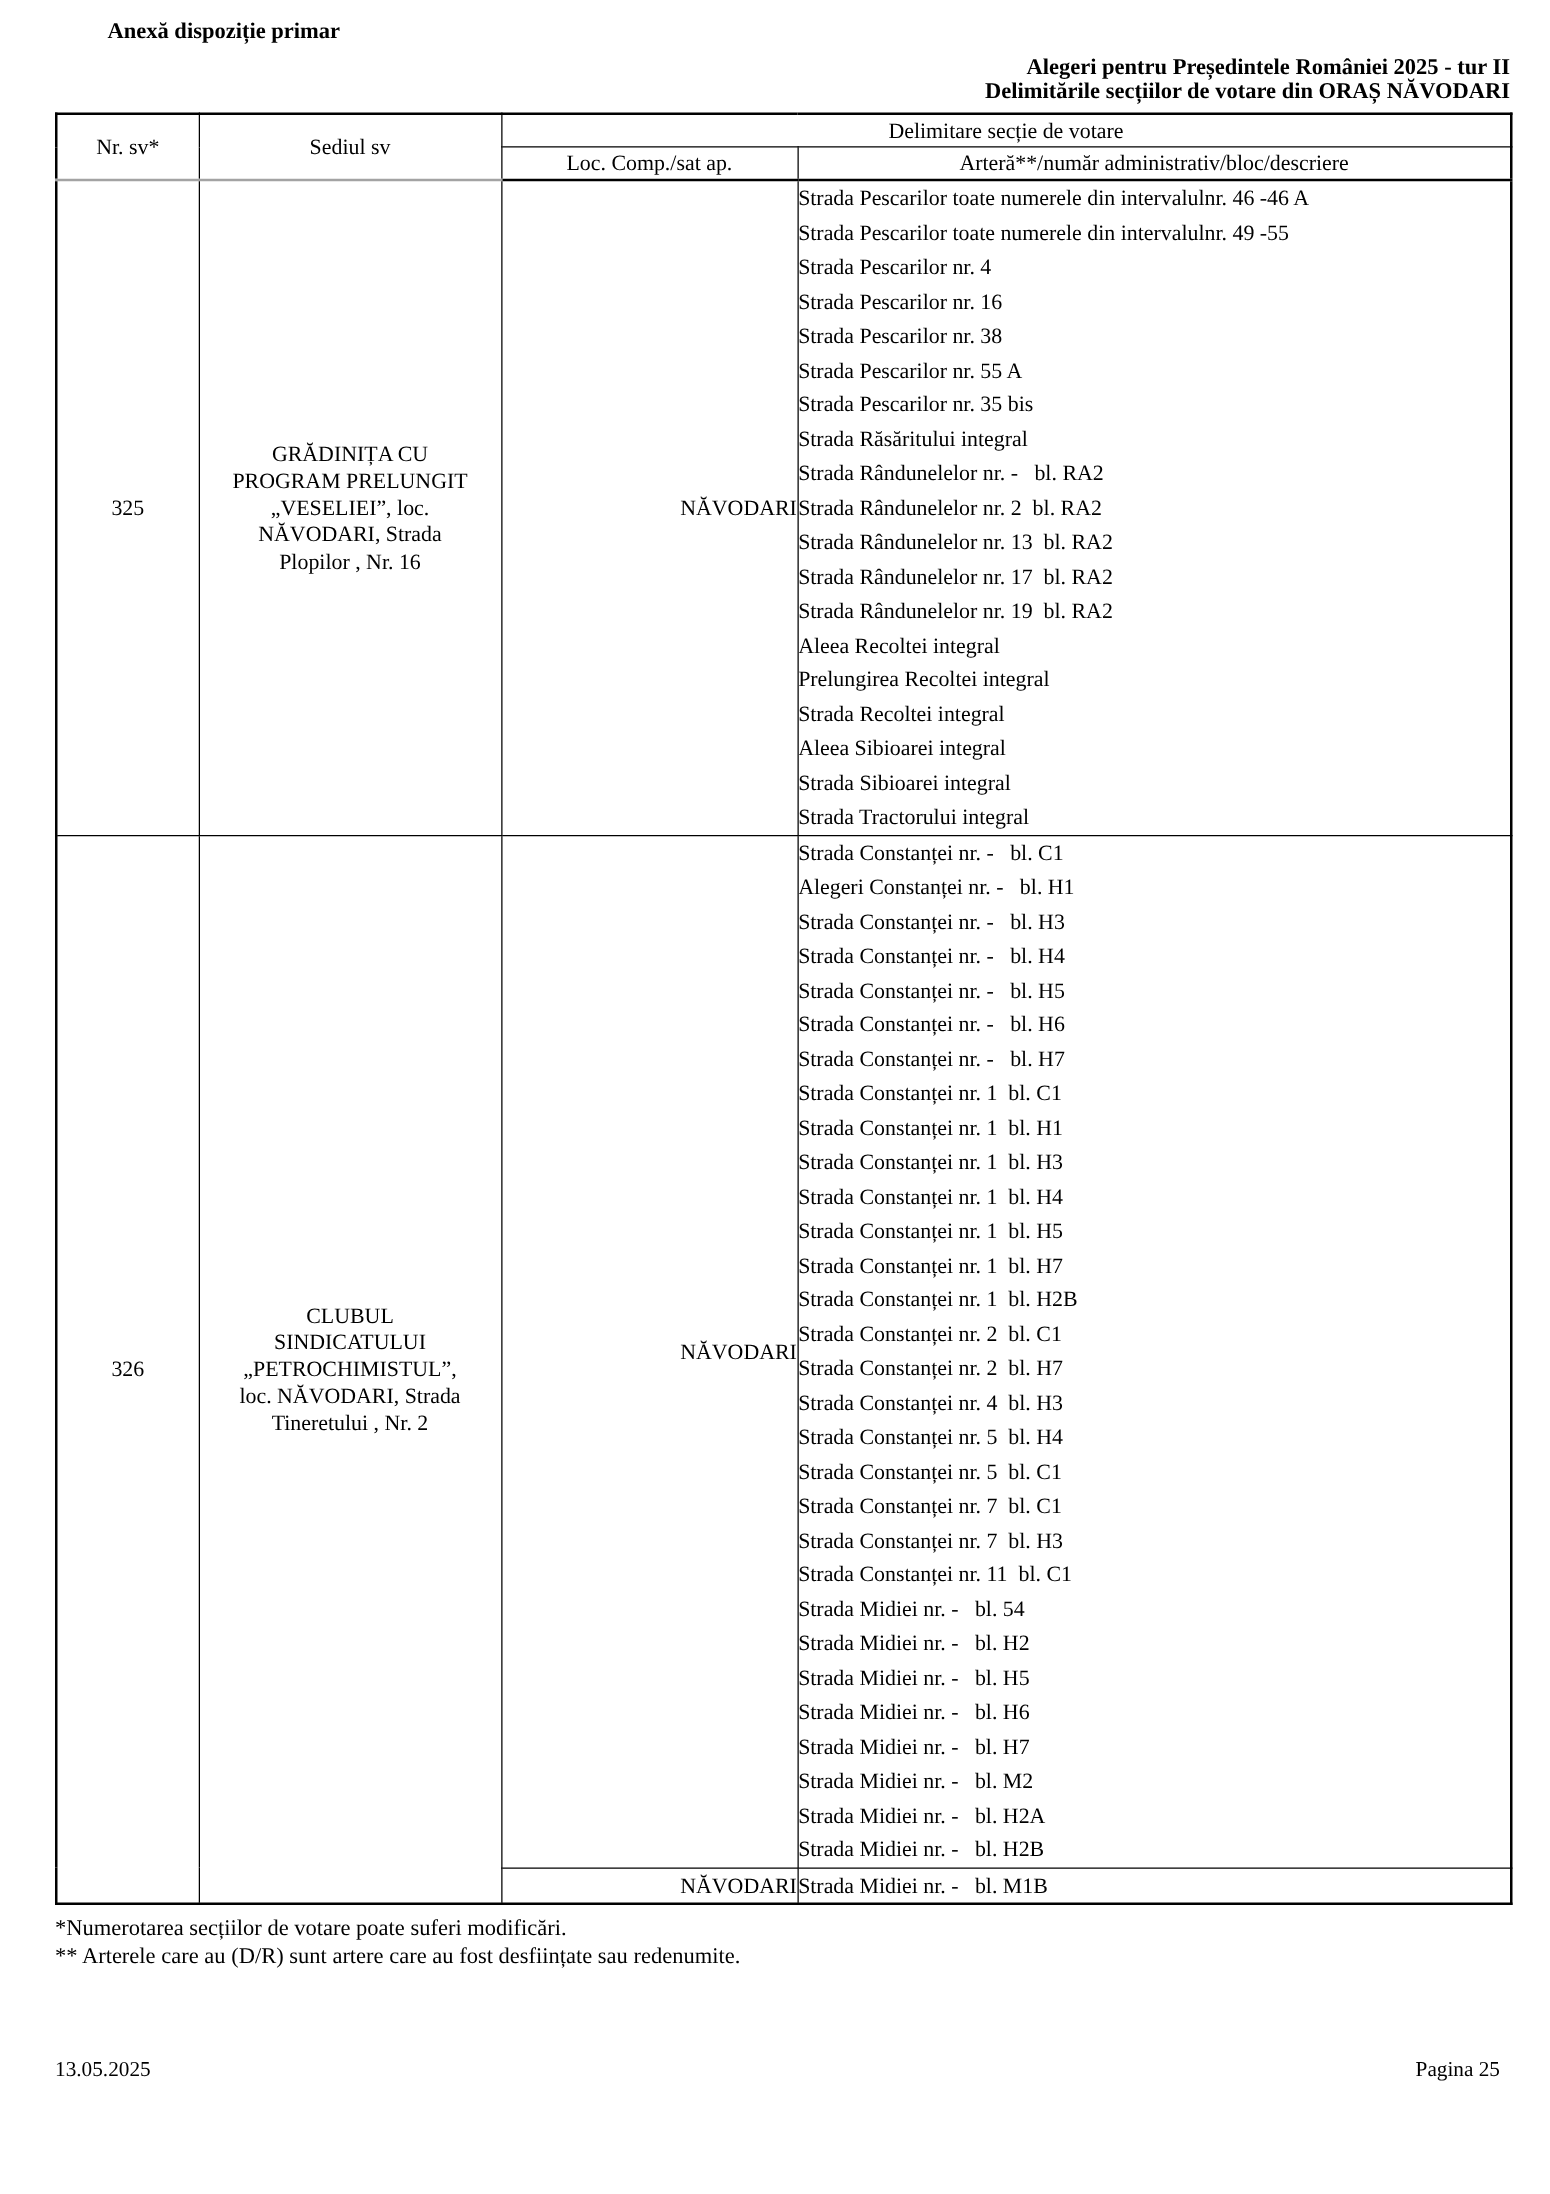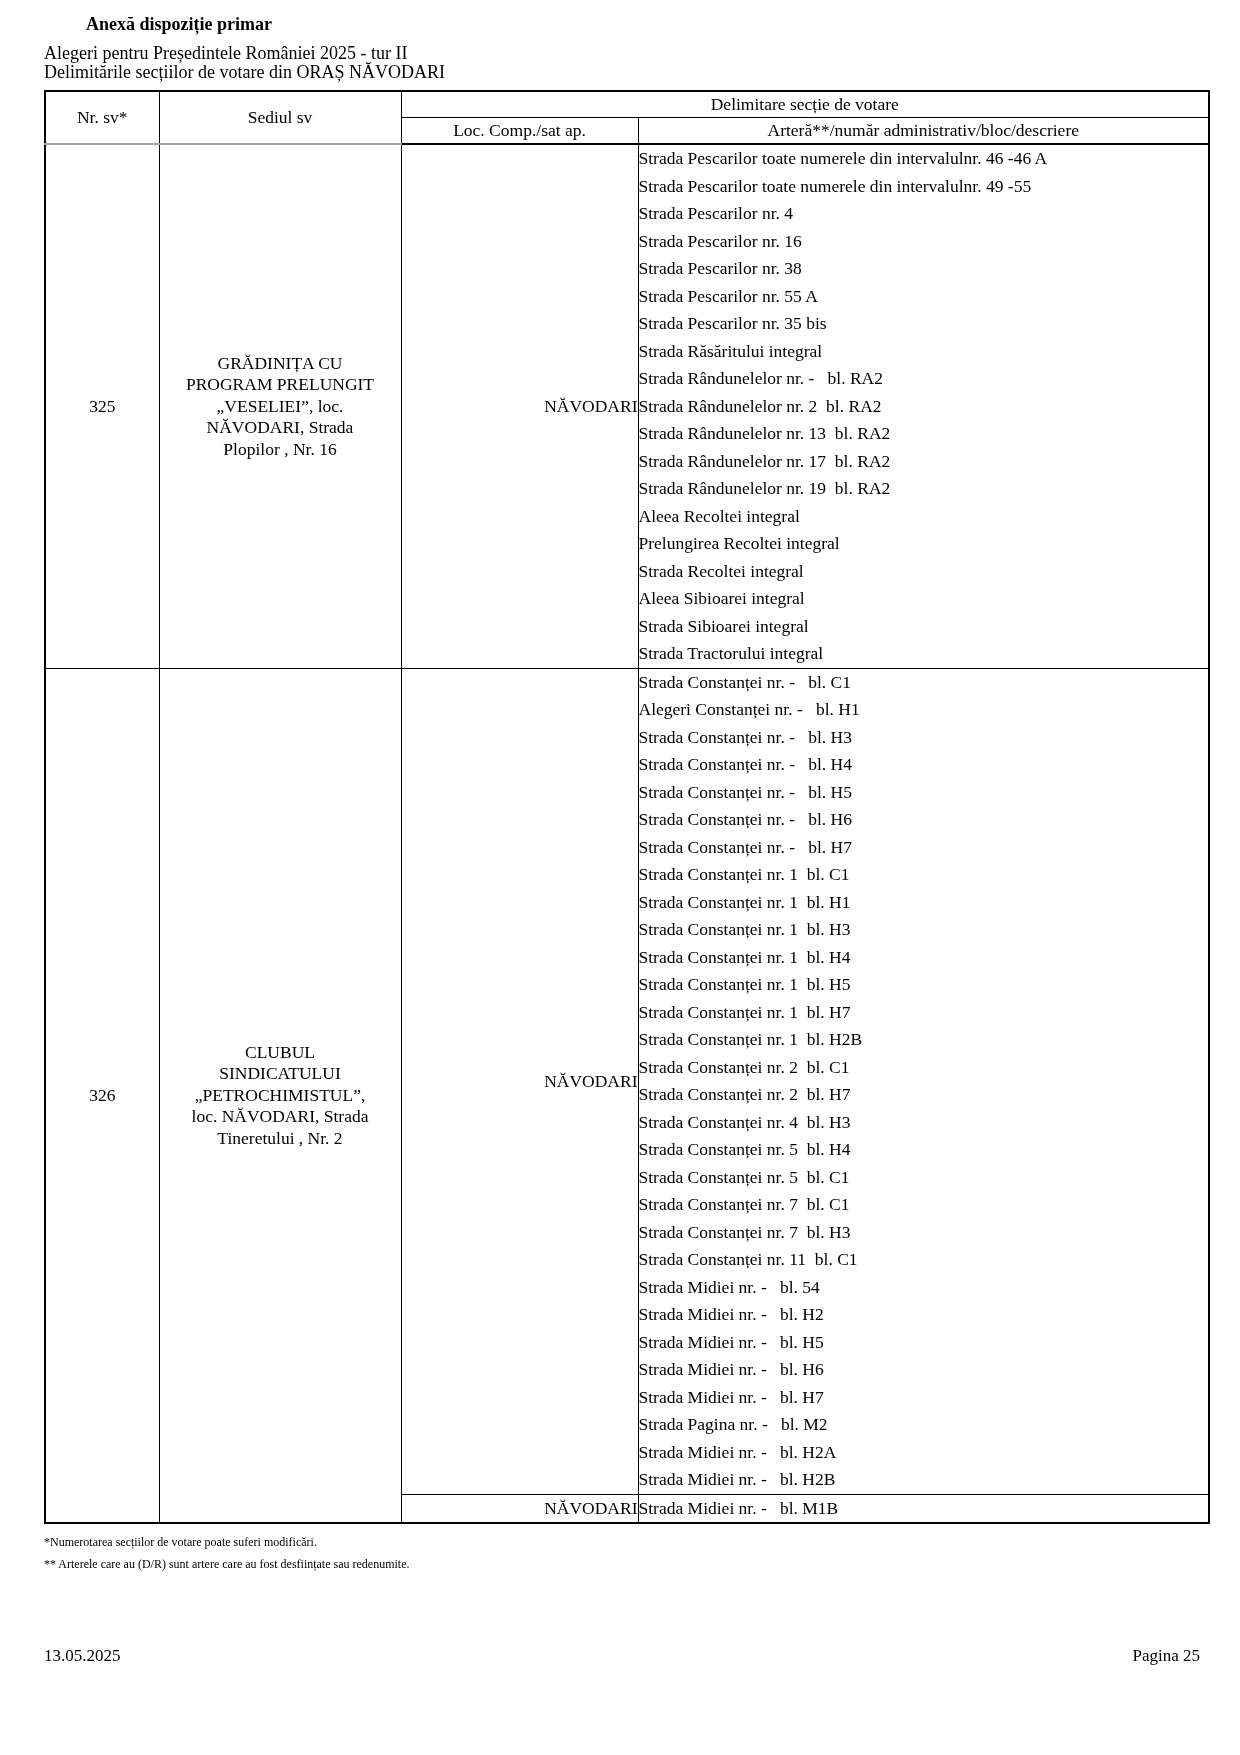--- a/index.html
+++ b/index.html
@@ -3,21 +3,21 @@
 <meta charset="utf-8">
 <style>
   html,body{margin:0;padding:0;background:#ffffff;}
   body{
     width:1240px;height:1755px;position:relative;overflow:hidden;
     color:#000;font-family:"Liberation Serif","DejaVu Serif",serif;
     font-size:17.5px;
   }
   .page{padding:14px 32px 0 44px;}
   .annex{font-weight:bold;font-size:18px;margin-left:42px;}
-  .titles{text-align:left;font-weight:normal;font-size:18px;line-height:19px;margin-top:9px;}
+  .titles{text-align:right;font-weight:bold;font-size:18px;line-height:19px;margin-top:9px;}
   table.sv{
     border-collapse:collapse;table-layout:fixed;
     width:1164px;margin-top:8px;
     border:2px solid #000;
   }
   table.sv th, table.sv td{border:1px solid #000;padding:0;}
   thead th{
     font-weight:normal;text-align:center;vertical-align:middle;
     height:25px;font-size:17.5px;
   }
@@ -28,21 +28,21 @@
   td.sediu{
     text-align:center;vertical-align:middle;
     white-space:pre-line;line-height:21.5px;padding:4px 6px;
   }
   td.loc{text-align:right;vertical-align:middle;}
   td.streets{vertical-align:top;padding:2px 8px 5px 10px;}
   .street{
     line-height:27.5px;white-space:pre-wrap;
     overflow:hidden;
   }
-  .footnotes{margin-top:7px;line-height:22px;font-size:12px;}
+  .footnotes{margin-top:7px;line-height:22px;font-size:18px;}
   .footer{
     position:absolute;left:44px;right:40px;top:1646px;
     display:flex;justify-content:space-between;font-size:17px;
   }
 </style>
 </head>
 <body>
 
 <div class="page">
   <div class="annex">Anexă dispoziție primar</div>
@@ -130,21 +130,21 @@
             <div class="street">Strada Constanței nr. 5  bl. H4</div>
             <div class="street">Strada Constanței nr. 5  bl. C1</div>
             <div class="street">Strada Constanței nr. 7  bl. C1</div>
             <div class="street">Strada Constanței nr. 7  bl. H3</div>
             <div class="street">Strada Constanței nr. 11  bl. C1</div>
             <div class="street">Strada Midiei nr. -   bl. 54</div>
             <div class="street">Strada Midiei nr. -   bl. H2</div>
             <div class="street">Strada Midiei nr. -   bl. H5</div>
             <div class="street">Strada Midiei nr. -   bl. H6</div>
             <div class="street">Strada Midiei nr. -   bl. H7</div>
-            <div class="street">Strada Pagina nr. -   bl. M2</div>
+            <div class="street">Strada Midiei nr. -   bl. M2</div>
             <div class="street">Strada Midiei nr. -   bl. H2A</div>
             <div class="street">Strada Midiei nr. -   bl. H2B</div>
           </td>
         </tr>
         <tr>
           <td class="loc">NĂVODARI</td>
           <td class="streets">
             <div class="street">Strada Midiei nr. -   bl. M1B</div>
           </td>
         </tr>

